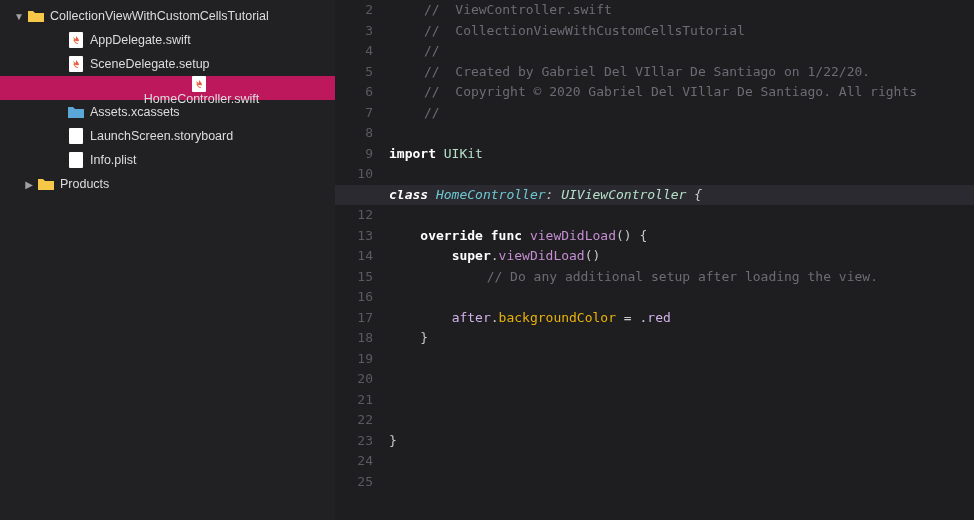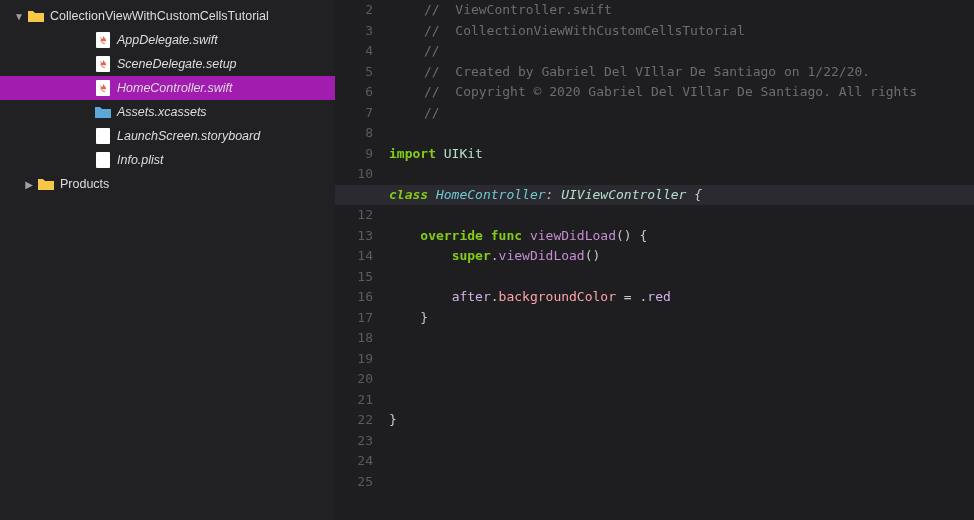--- a/index.html
+++ b/index.html
@@ -19,23 +19,23 @@
     }
     .tree-row {
       display: flex;
       align-items: center;
       height: 24px;
       font-size: 12.5px;
       color: #e0e0e0;
       cursor: pointer;
       white-space: nowrap;
     }
-    .tree-row.active { background: #a21caf; }
+    .tree-row.active { background: #be185d; flex-direction: column; }
     .indent-0 { padding-left: 14px; }
-    .indent-1 { padding-left: 95px; font-style: italic; }
+    .indent-1 { padding-left: 68px; }
     .indent-products { padding-left: 24px; }
     .disclosure {
       width: 10px;
       height: 10px;
       margin-right: 4px;
       display: inline-flex;
       align-items: center;
       justify-content: center;
       color: #a0a0a0;
       font-size: 10px;
@@ -79,26 +79,26 @@
       flex: 1;
       color: #c8c8c8;
     }
     .code-line {
       height: 20.5px;
       white-space: pre;
       padding-left: 4px;
     }
     .code-line.hl { background: #2a2a30; margin-left:-54px; padding-left:58px; position:relative;font-style:italic; }
     .tok-comment { color: #6c6c74; margin-left: 35px; }
-    .tok-keyword { color: #84cc16; font-weight: 600; }
+    .tok-keyword { color: #ffffff; font-weight: 600; }
     .tok-type { color: #b4e0c8; }
     .tok-typedef { color: #6fc8d1; }
     .tok-func { color: #c58ed2; }
     .tok-ident { color: #d0b0e8; }
-    .tok-prop { color: #fca5a5; text-align: right; }
+    .tok-prop { color: #eab308; text-align: right; }
     .tok-punc { color: #c8c8c8; }
   </style>
 </head>
 <body>
 
 <div class="sidebar">
   <div class="tree-row indent-0">
     <span class="disclosure">▼</span>
     <span class="icon icon-folder">
       <svg width="16" height="12" viewBox="0 0 16 12">
@@ -211,20 +211,21 @@
         <div class="code-line"><span class="tok-comment">//  Created by Gabriel Del VIllar De Santiago on 1/22/20.</span></div>
         <div class="code-line"><span class="tok-comment">//  Copyright © 2020 Gabriel Del VIllar De Santiago. All rights </span></div>
         <div class="code-line"><span class="tok-comment">//</span></div>
         <div class="code-line"></div>
         <div class="code-line"><span class="tok-keyword">import</span><span> </span><span class="tok-type">UIKit</span></div>
         <div class="code-line"></div>
         <div class="code-line hl"><span class="tok-keyword">class</span><span> </span><span class="tok-typedef">HomeController</span><span class="tok-punc">: </span><span class="tok-type">UIViewController</span><span class="tok-punc"> {</span></div>
         <div class="code-line"></div>
         <div class="code-line"><span>    </span><span class="tok-keyword">override</span><span> </span><span class="tok-keyword">func</span><span> </span><span class="tok-func">viewDidLoad</span><span class="tok-punc">() {</span></div>
         <div class="code-line"><span>        </span><span class="tok-keyword">super</span><span class="tok-punc">.</span><span class="tok-func">viewDidLoad</span><span class="tok-punc">()</span></div>
+        <div class="code-line"><span>        </span><span class="tok-comment">// Do any additional setup after loading the view.</span></div>
         <div class="code-line"></div>
         <div class="code-line"><span>        </span><span class="tok-ident">after</span><span class="tok-punc">.</span><span class="tok-prop">backgroundColor</span><span class="tok-punc"> = .</span><span class="tok-ident">red</span></div>
         <div class="code-line"><span class="tok-punc">    }</span></div>
         <div class="code-line"></div>
         <div class="code-line"></div>
         <div class="code-line"></div>
         <div class="code-line"></div>
         <div class="code-line"><span class="tok-punc">}</span></div>
         <div class="code-line"></div>
         <div class="code-line"></div>

